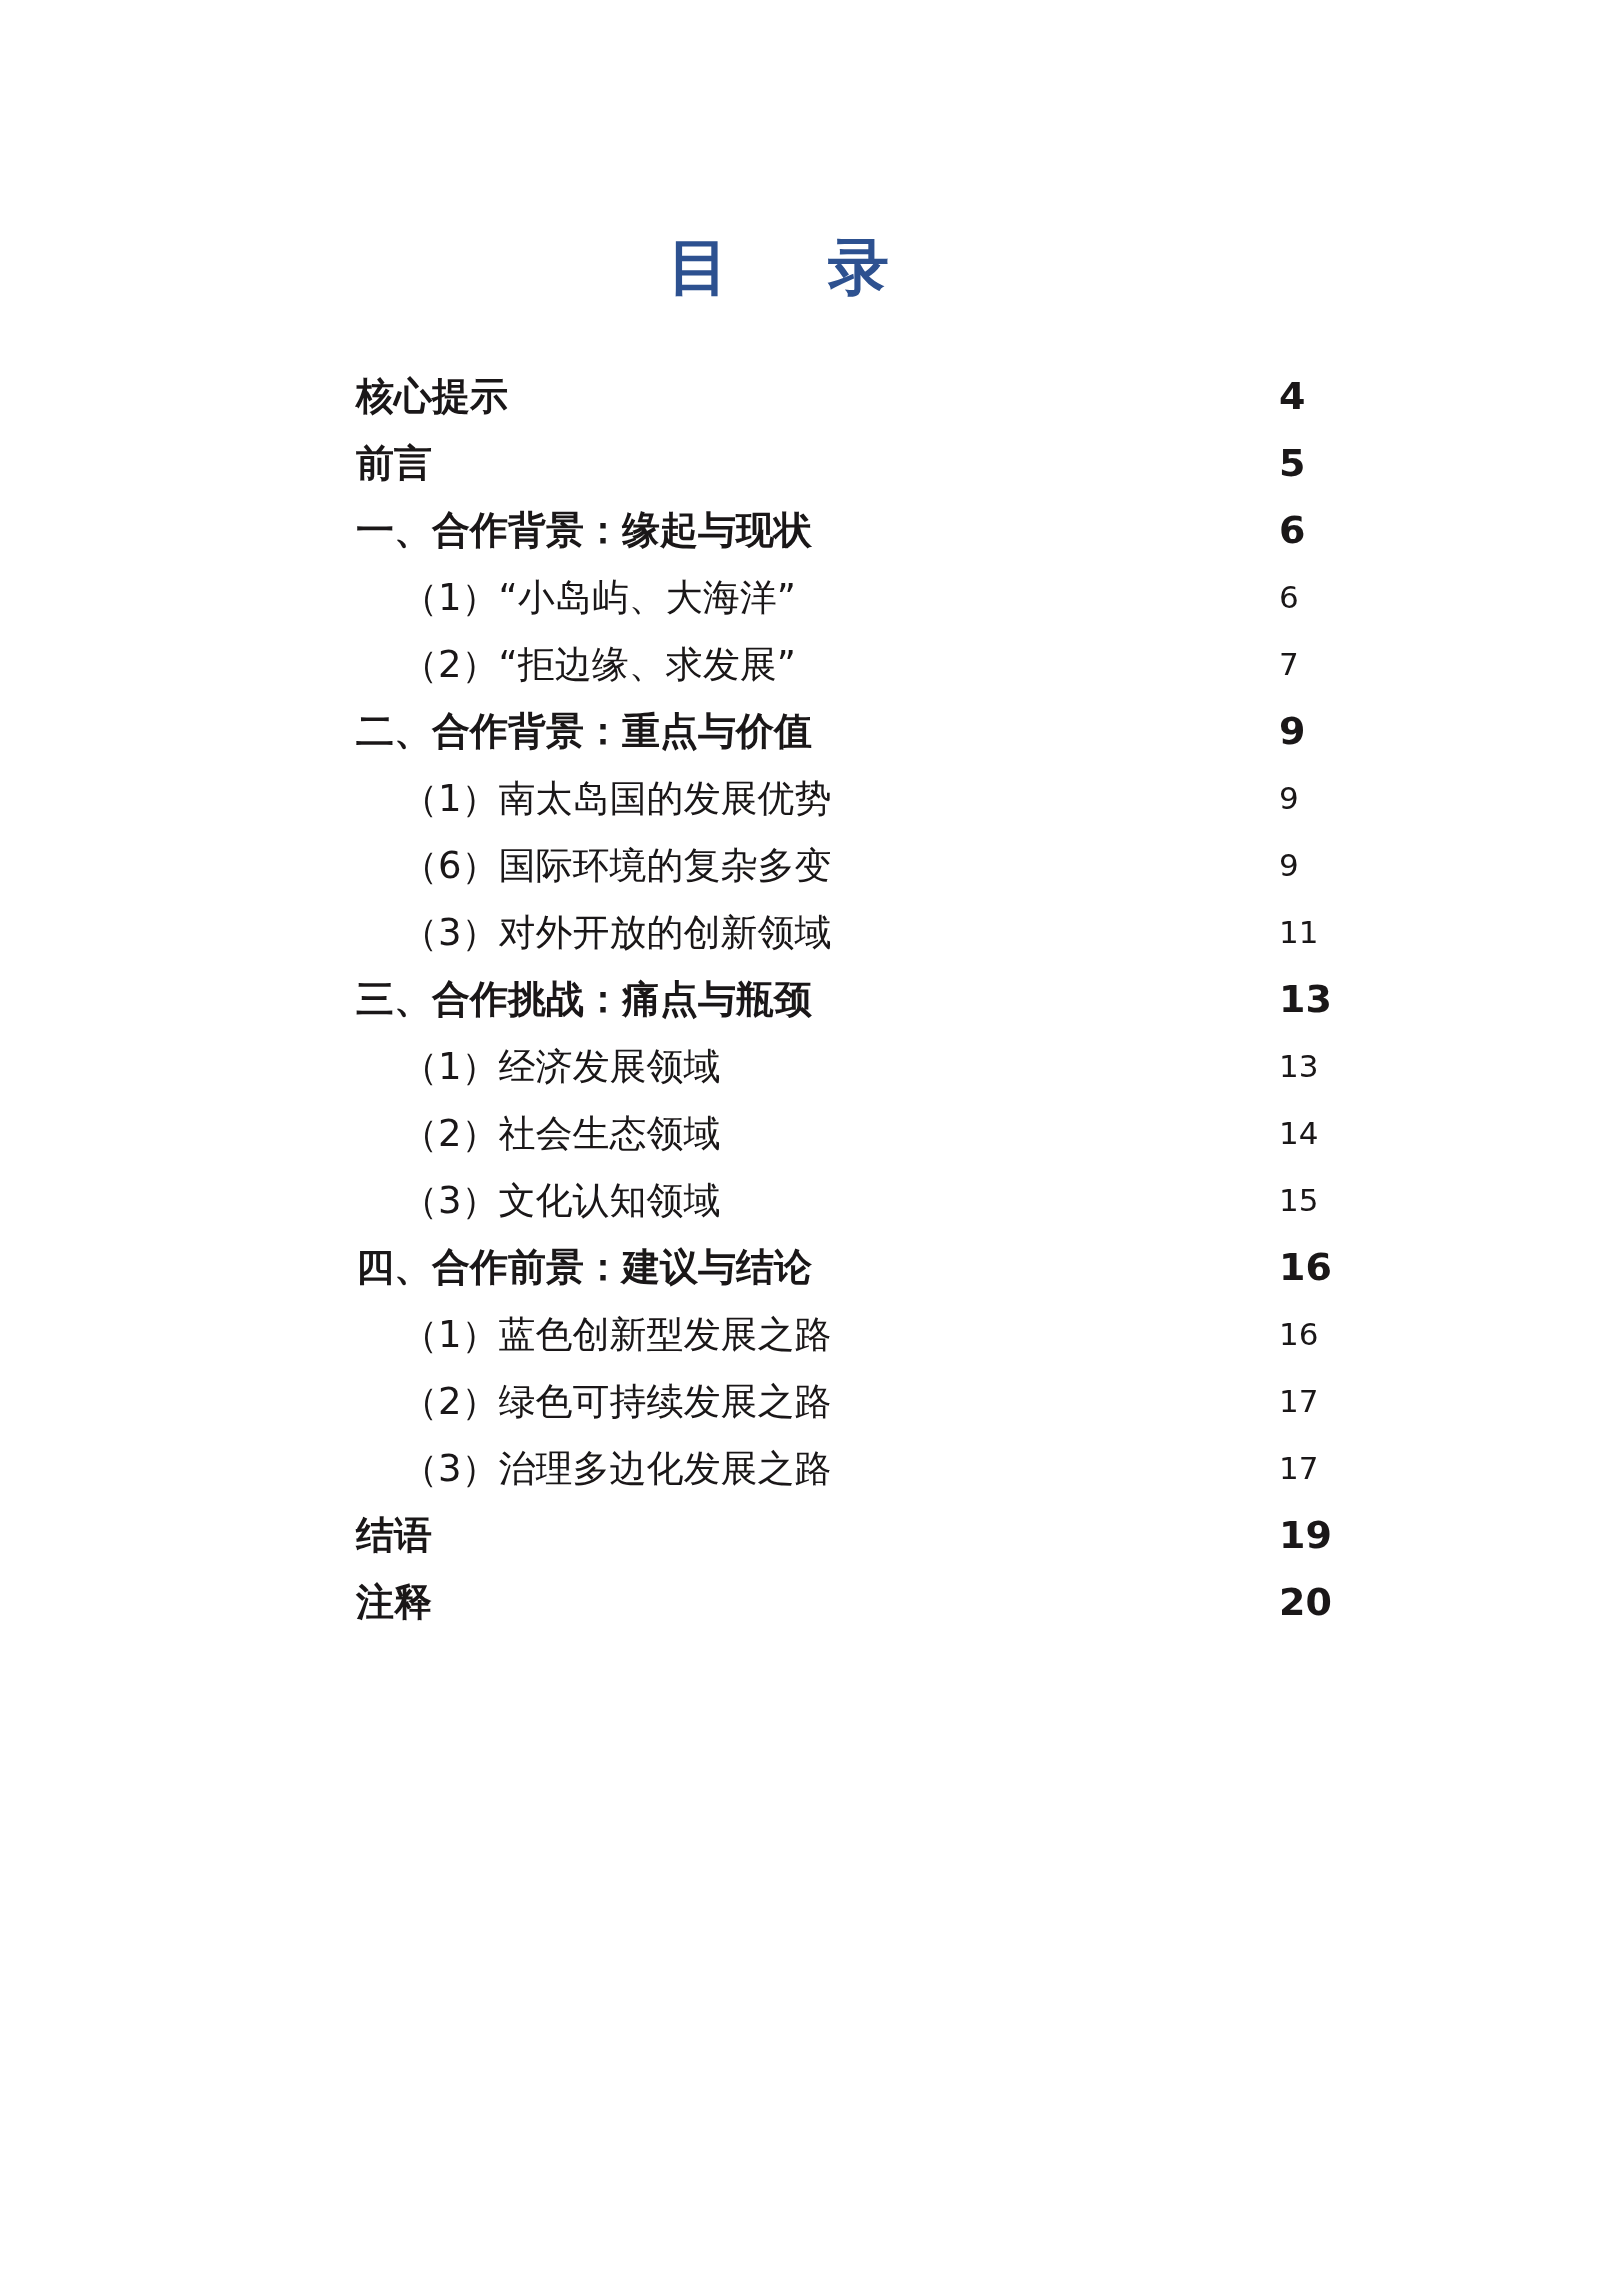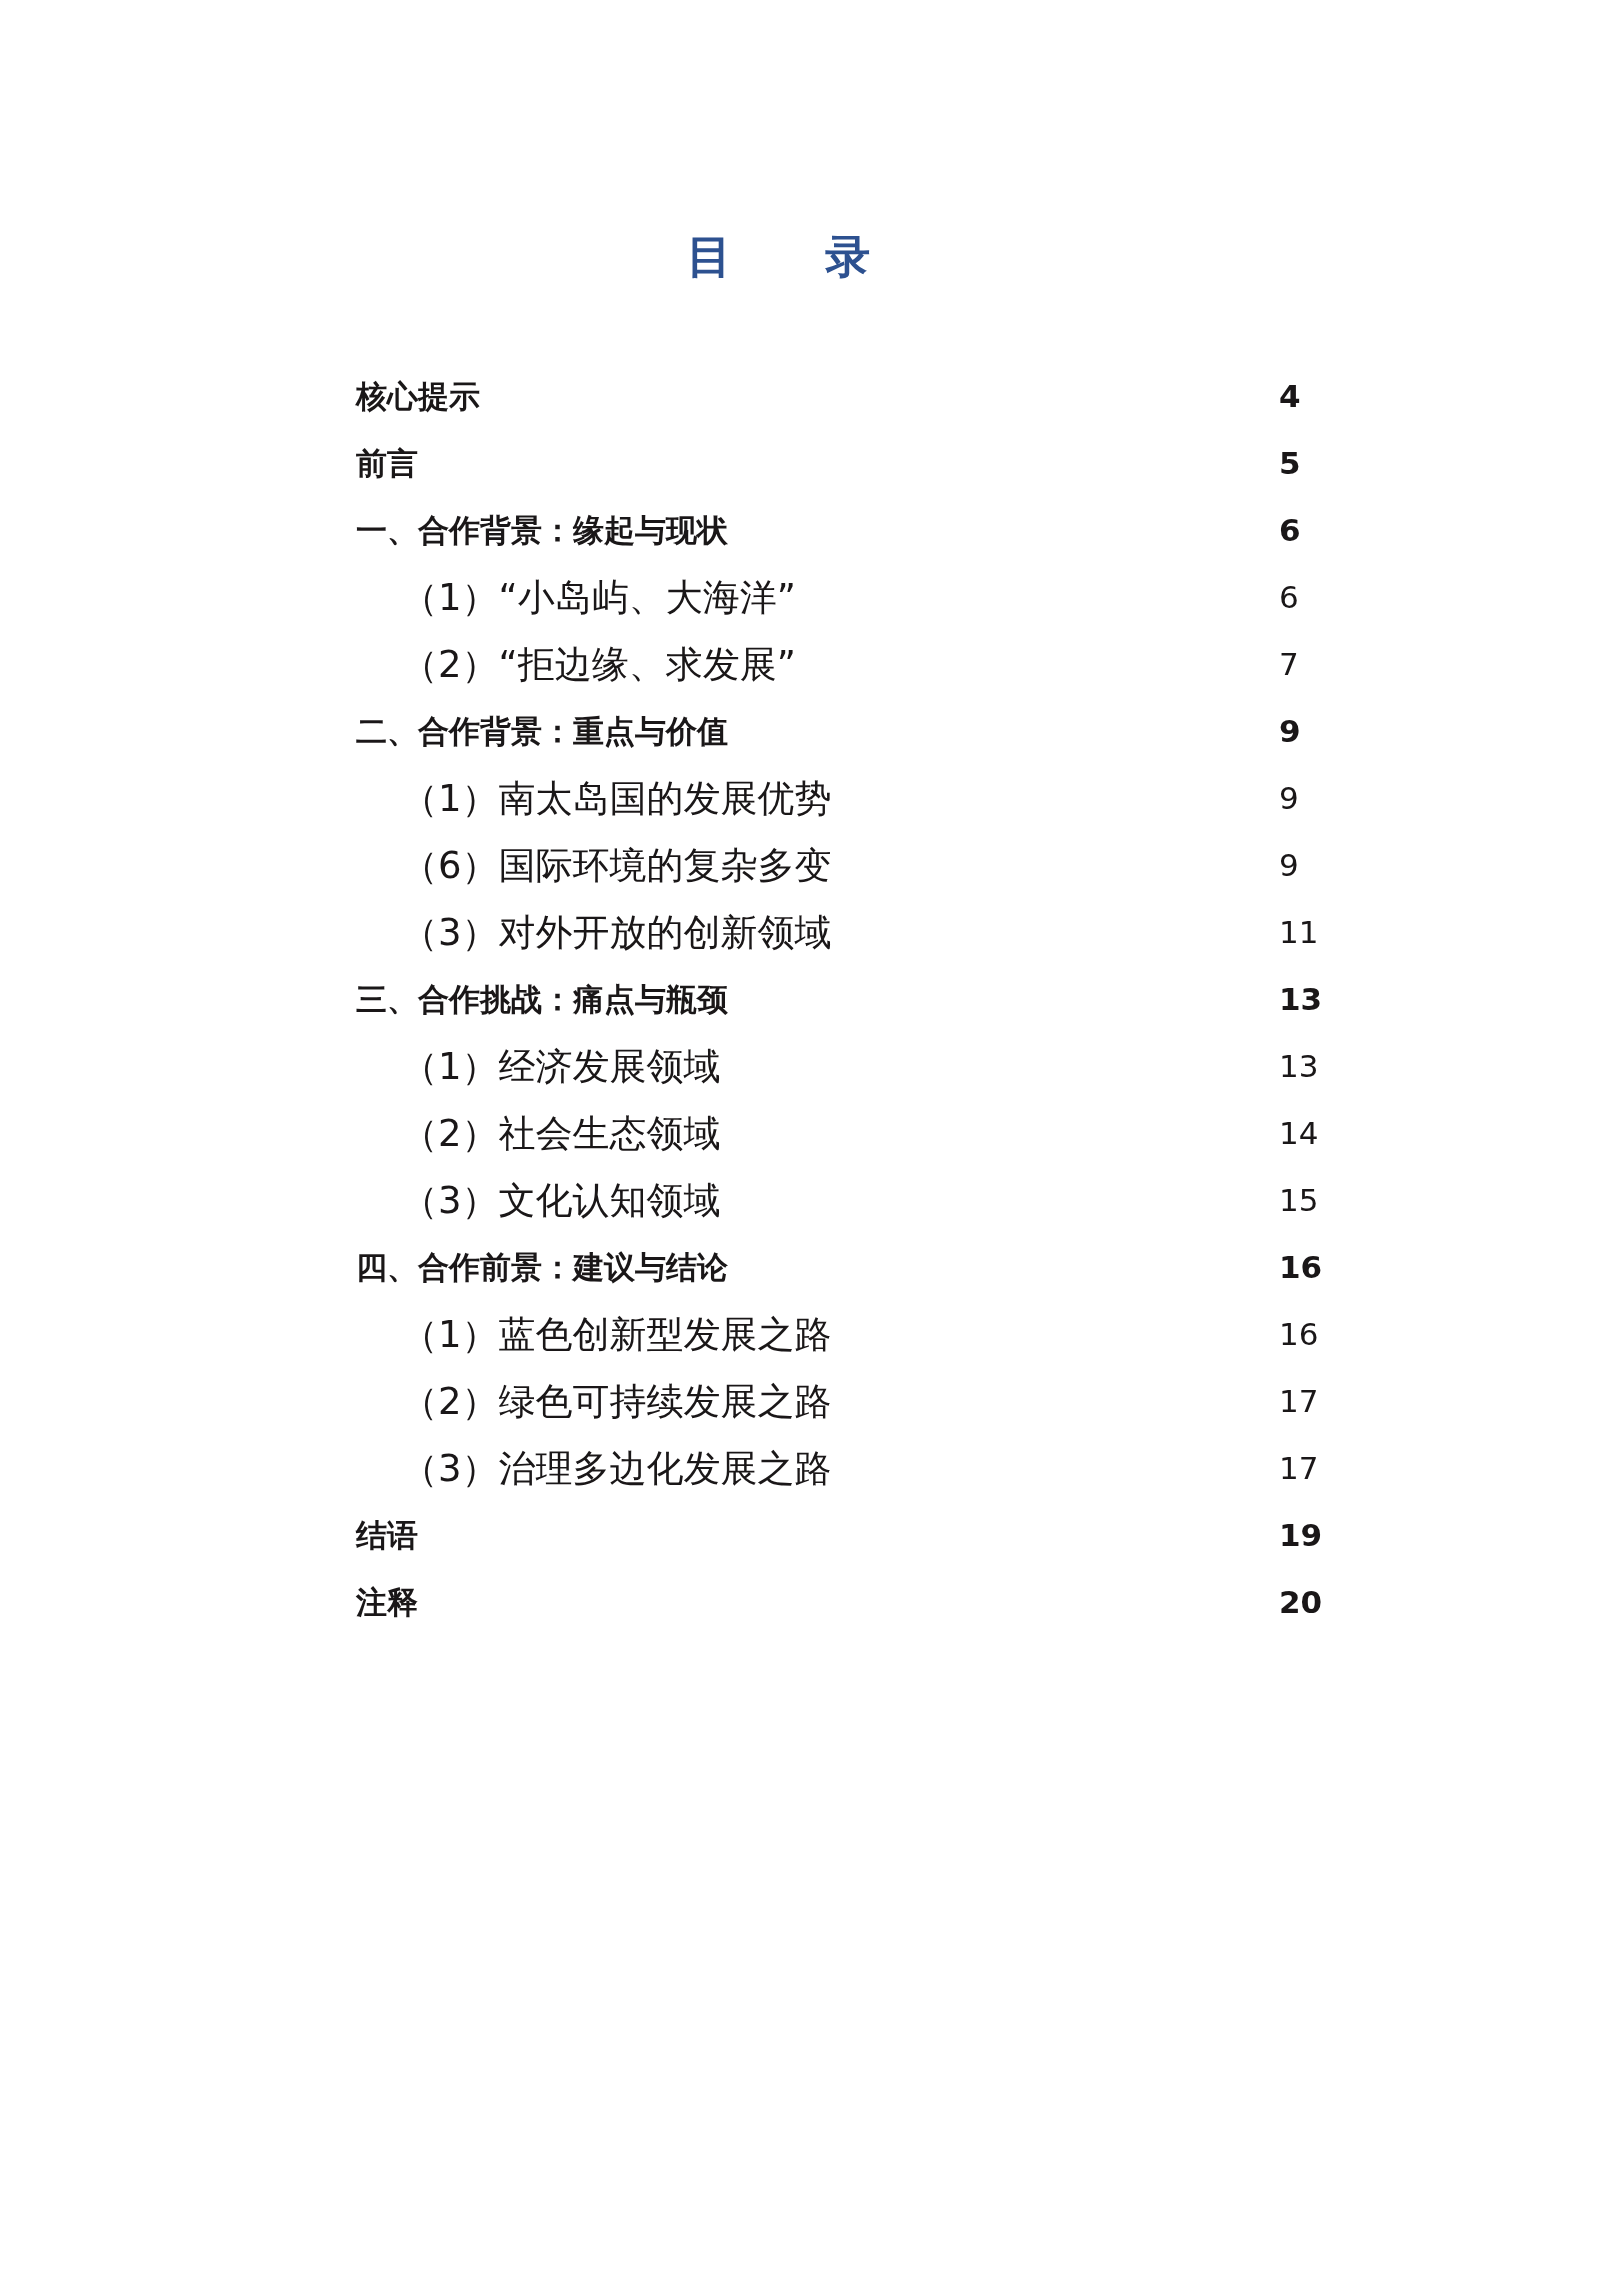--- a/index.html
+++ b/index.html
@@ -1,25 +1,25 @@
 <!DOCTYPE html>
 <html><head>
 <meta charset="utf-8">
 <style>
   html, body { margin: 0; padding: 0; background: #ffffff; }
   body { width: 1621px; height: 2293px; position: relative; overflow: hidden;
          font-family: "DejaVu Sans", "Liberation Sans", sans-serif; color: #1a1718; }
   .title { position: absolute; top: 227px; left: 0; width: 1557px; text-align: center;
-           font-size: 45px; font-weight: bold; color: #2d5190; letter-spacing: 39px;
+           font-size: 61px; font-weight: bold; color: #2d5190; letter-spacing: 39px;
            padding-left: 39px; box-sizing: border-box; }
   .toc { position: absolute; top: 370px; left: 356px; width: 961px; }
   .entry { position: relative; height: 67px; line-height: 53px; display: block; }
   .entry .label { position: absolute; left: 0; top: 0; white-space: nowrap; }
   .entry .page { position: absolute; left: 923px; top: 0; }
-  .entry.lvl1 .label, .entry.lvl1 .page { font-weight: bold; font-size: 31px; }
+  .entry.lvl1 .label, .entry.lvl1 .page { font-weight: bold; font-size: 38px; }
   .entry.lvl2 .label { left: 45px; font-size: 37px; font-weight: normal; }
   .entry.lvl2 .page { font-size: 31px; font-weight: normal; }
 </style>
 </head>
 <body>
 
 <div class="title">目 录</div>
 
 <div class="toc">
   <div class="entry lvl1">

